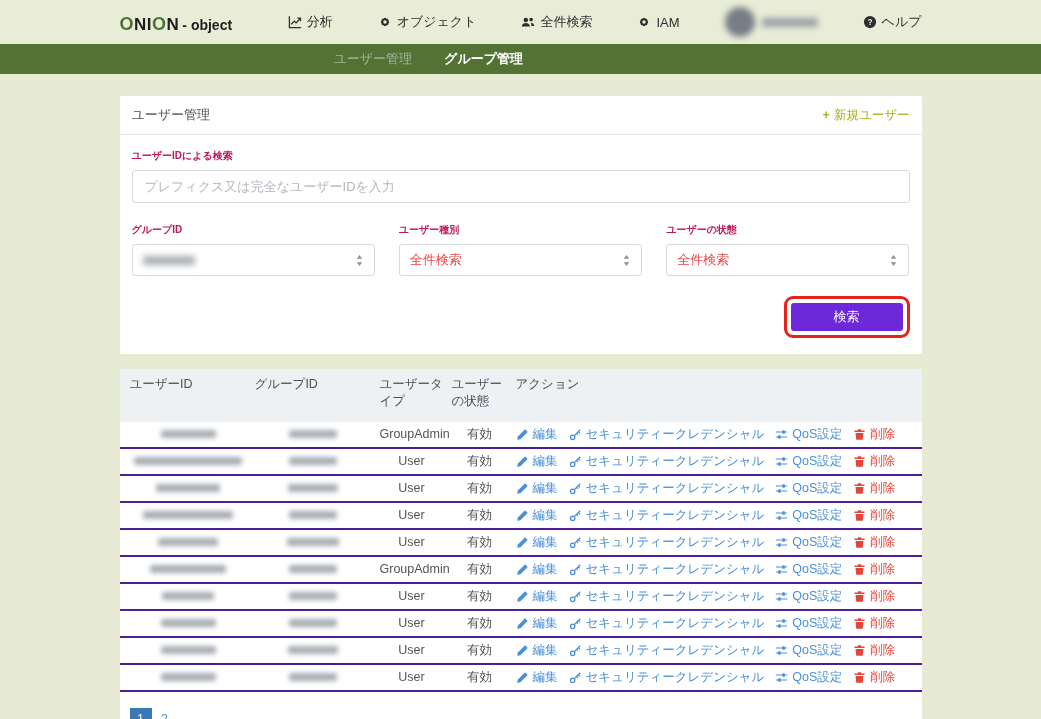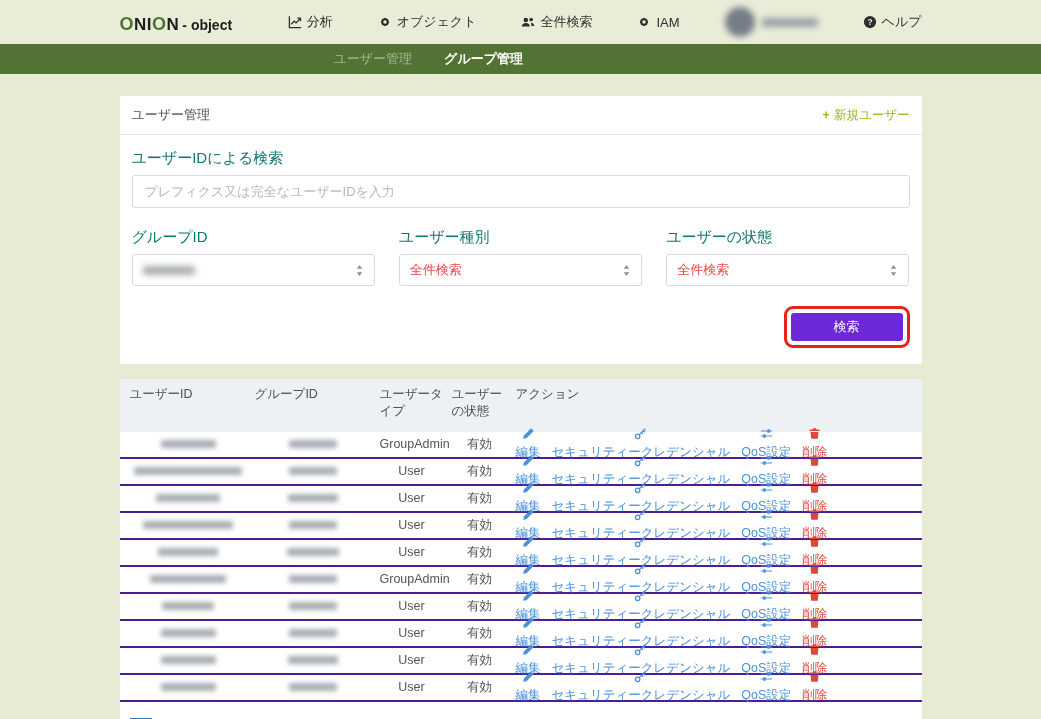--- a/index.html
+++ b/index.html
@@ -30,21 +30,21 @@
 
   
   .card { background:#fff; border-radius:2px; }
   .search-card { margin-top:22px; }
   .card-header { display:flex; align-items:center; justify-content:space-between;
                  padding:10px 12px; border-bottom:1px solid #e8e8e3; }
   .card-title { font-size:13px; color:#4e4e4e; }
   .new-user-link { font-size:12.5px; color:#a3b117; cursor:pointer; text-decoration:none; display:flex; gap:4px; align-items:center; }
   .new-user-link .plus { font-weight:bold; }
   .card-body { padding:14px 12px 16px; }
-  .field-label { font-size:15px; color:#0f766e; margin-bottom:7px; }
+  .field-label { font-size:10px; color:#be185d; margin-bottom:7px;font-weight:bold; }
   .text-input { width:100%; height:33px; border:1px solid #d6dade; border-radius:3px;
                 padding:0 12px; font-size:13px; color:#444; outline:none; font-family:inherit; }
   .text-input::placeholder { color:#b2b8be; }
   .filter-row { display:flex; gap:24px; margin-top:20px; }
   .filter-col { flex:1; }
   .select-box { height:32px; border:1px solid #d6dade; border-radius:3px; display:flex;
                 align-items:center; justify-content:space-between; padding:0 10px; cursor:pointer; background:#fff; }
   .select-value { font-size:13px; color:#ef4444; }
   .select-value.blurred { width:52px; height:9px; background:#a8adb3; border-radius:2px; filter:blur(3px); }
   .select-box svg { width:9px; height:13px; color:#8a9096; }
@@ -60,21 +60,21 @@
   .th { font-size:12.5px; color:#47525c; line-height:1.35; }
   .td { font-size:12.5px; color:#555; }
   .c1 { width:125px; padding-right:8px; }
   .c2 { width:125px; padding-right:8px; }
   .c3 { width:72px;  padding-right:8px; }
   .c4 { width:64px;  padding-right:8px; }
   .c5 { flex:1; }
   .trow { height:27px; border-bottom:2px solid #4c1d95;text-align:center; }
   .blur-bar { display:inline-block; height:8px; background:#a8adb3; border-radius:2px; filter:blur(2.5px); }
   .actions { display:flex; align-items:center; gap:11px; white-space:nowrap; }
-  .act { display:inline-flex; align-items:center; gap:4px; font-size:12.5px; cursor:pointer; text-decoration:none;flex-direction:column; }
+  .act { display:inline-flex; align-items:center; gap:4px; font-size:12.5px; cursor:pointer; text-decoration:none; }
   .act svg { width:13px; height:13px; }
   .act.blue { color:#4a90d6; }
   .act.red { color:#e0473a; }
 
   .pagination { display:flex; align-items:center; gap:2px; padding:16px 10px 22px; }
   .page { min-width:22px; height:22px; display:flex; align-items:center; justify-content:center;
           font-size:12.5px; cursor:pointer; }
   .page.active { background:#3a79b3; color:#fff; }
   .page.link { color:#4a90d6; padding:0 7px; }
 </style>

